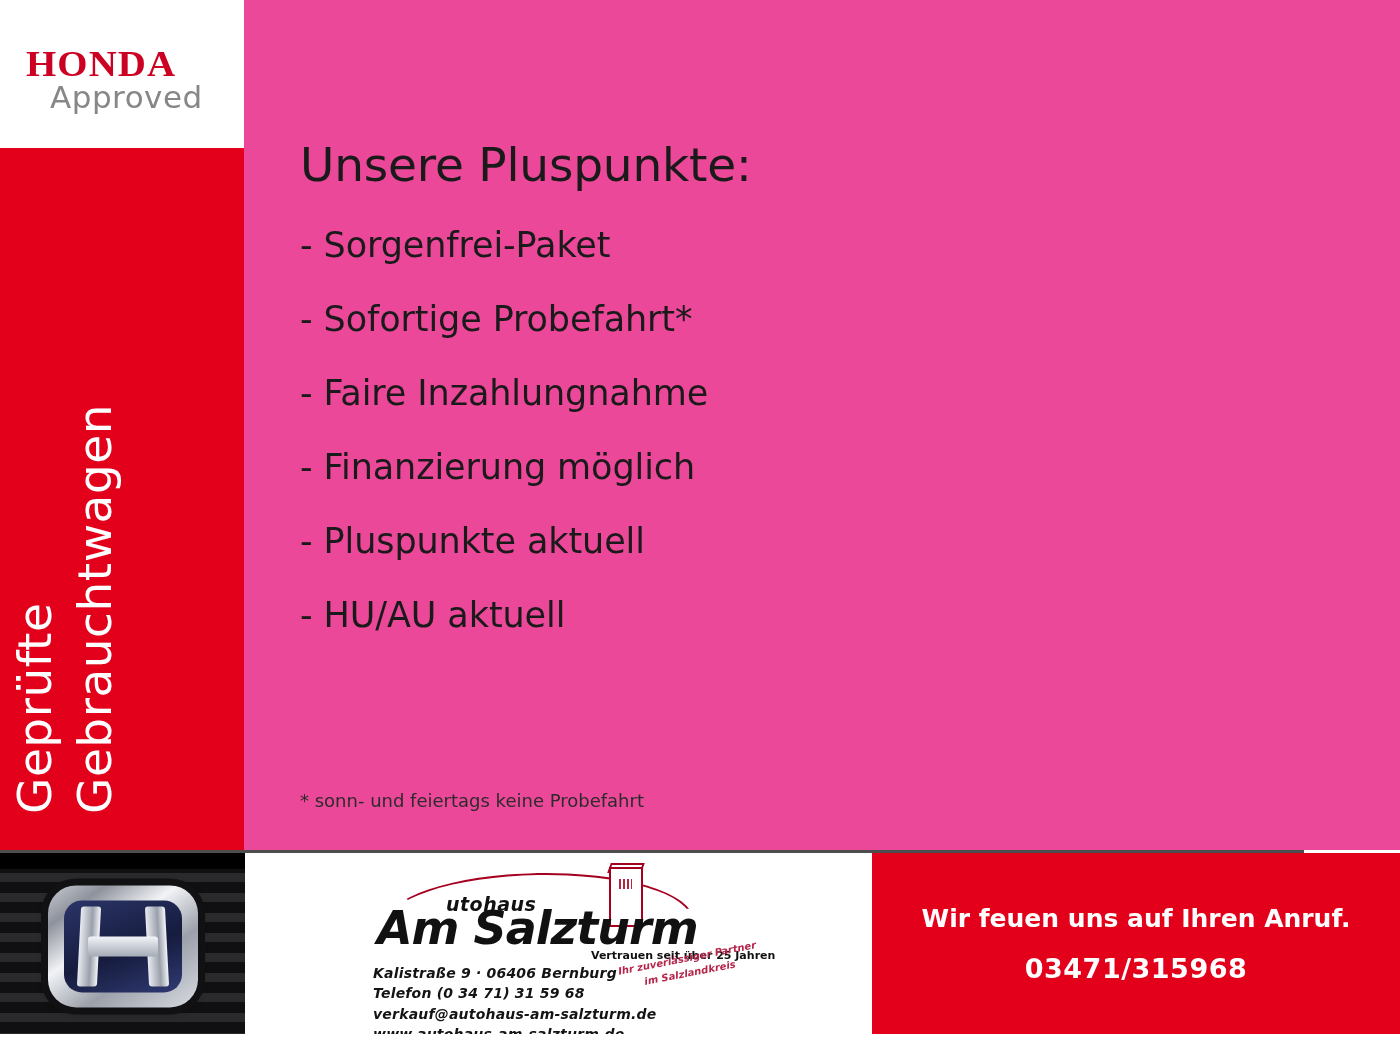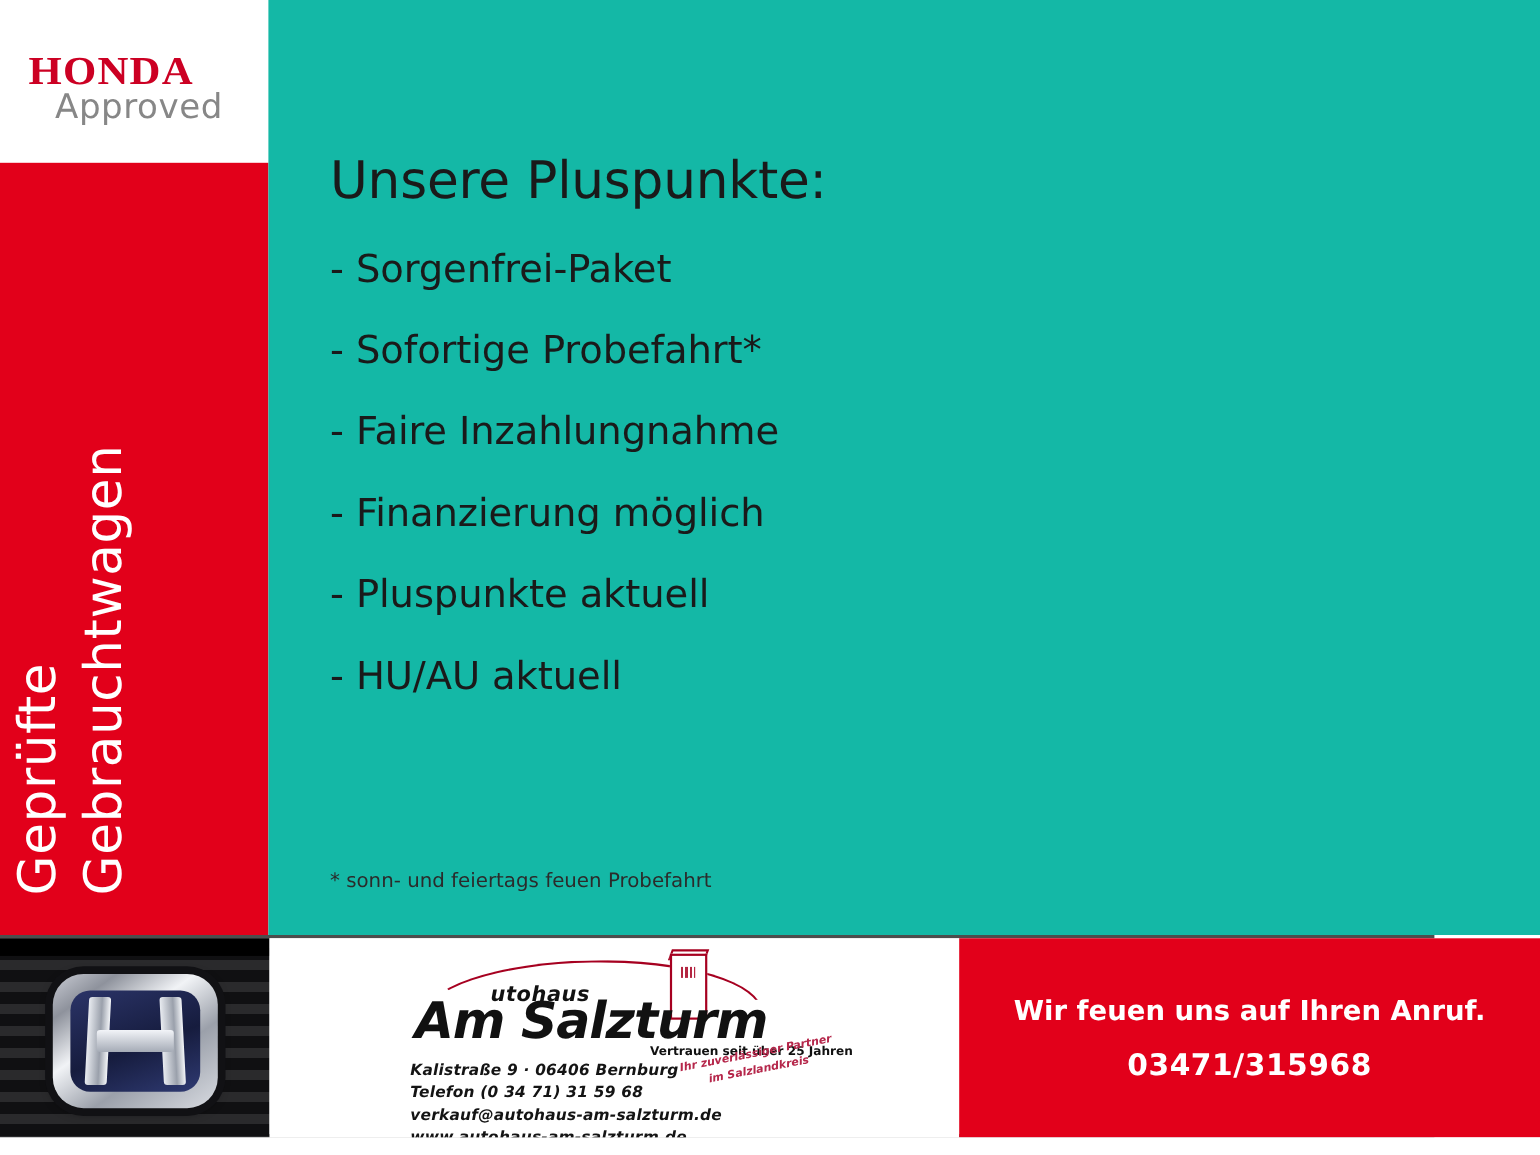--- a/index.html
+++ b/index.html
@@ -78,21 +78,21 @@
     left: 118px;
     bottom: 36px;
     transform: rotate(-90deg);
   }
 
   
   #content {
     position: absolute;
     left: 244px; top: 0;
     width: 1156px; height: 850px;
-    background: #14b8a6;
+    background: #ec4899;
     padding-left: 46px;
   }
   #headline {
     position: absolute;
     left: 56px; top: 141px;
     font-family: "DejaVu Sans", sans-serif;
     font-weight: 400;
     font-size: 47px;
     color: #1a1a1a;
     letter-spacing: -0.2px;
@@ -349,21 +349,21 @@
 
     <ul id="benefits-list">
       <li>- Sorgenfrei-Paket</li>
       <li>- Sofortige Probefahrt*</li>
       <li>- Faire Inzahlungnahme</li>
       <li>- Finanzierung möglich</li>
       <li>- Pluspunkte aktuell</li>
       <li>- HU/AU aktuell</li>
     </ul>
 
-    <div id="footnote">* sonn- und feiertags feuen Probefahrt</div>
+    <div id="footnote">* sonn- und feiertags keine Probefahrt</div>
   </div>
 
   <div id="footer">
 
     <div id="grille-photo">
       <div id="honda-emblem">
         <div id="honda-emblem-inner">
           <span class="h-leg left"></span>
           <span class="h-leg right"></span>
           <span class="h-bar"></span>

